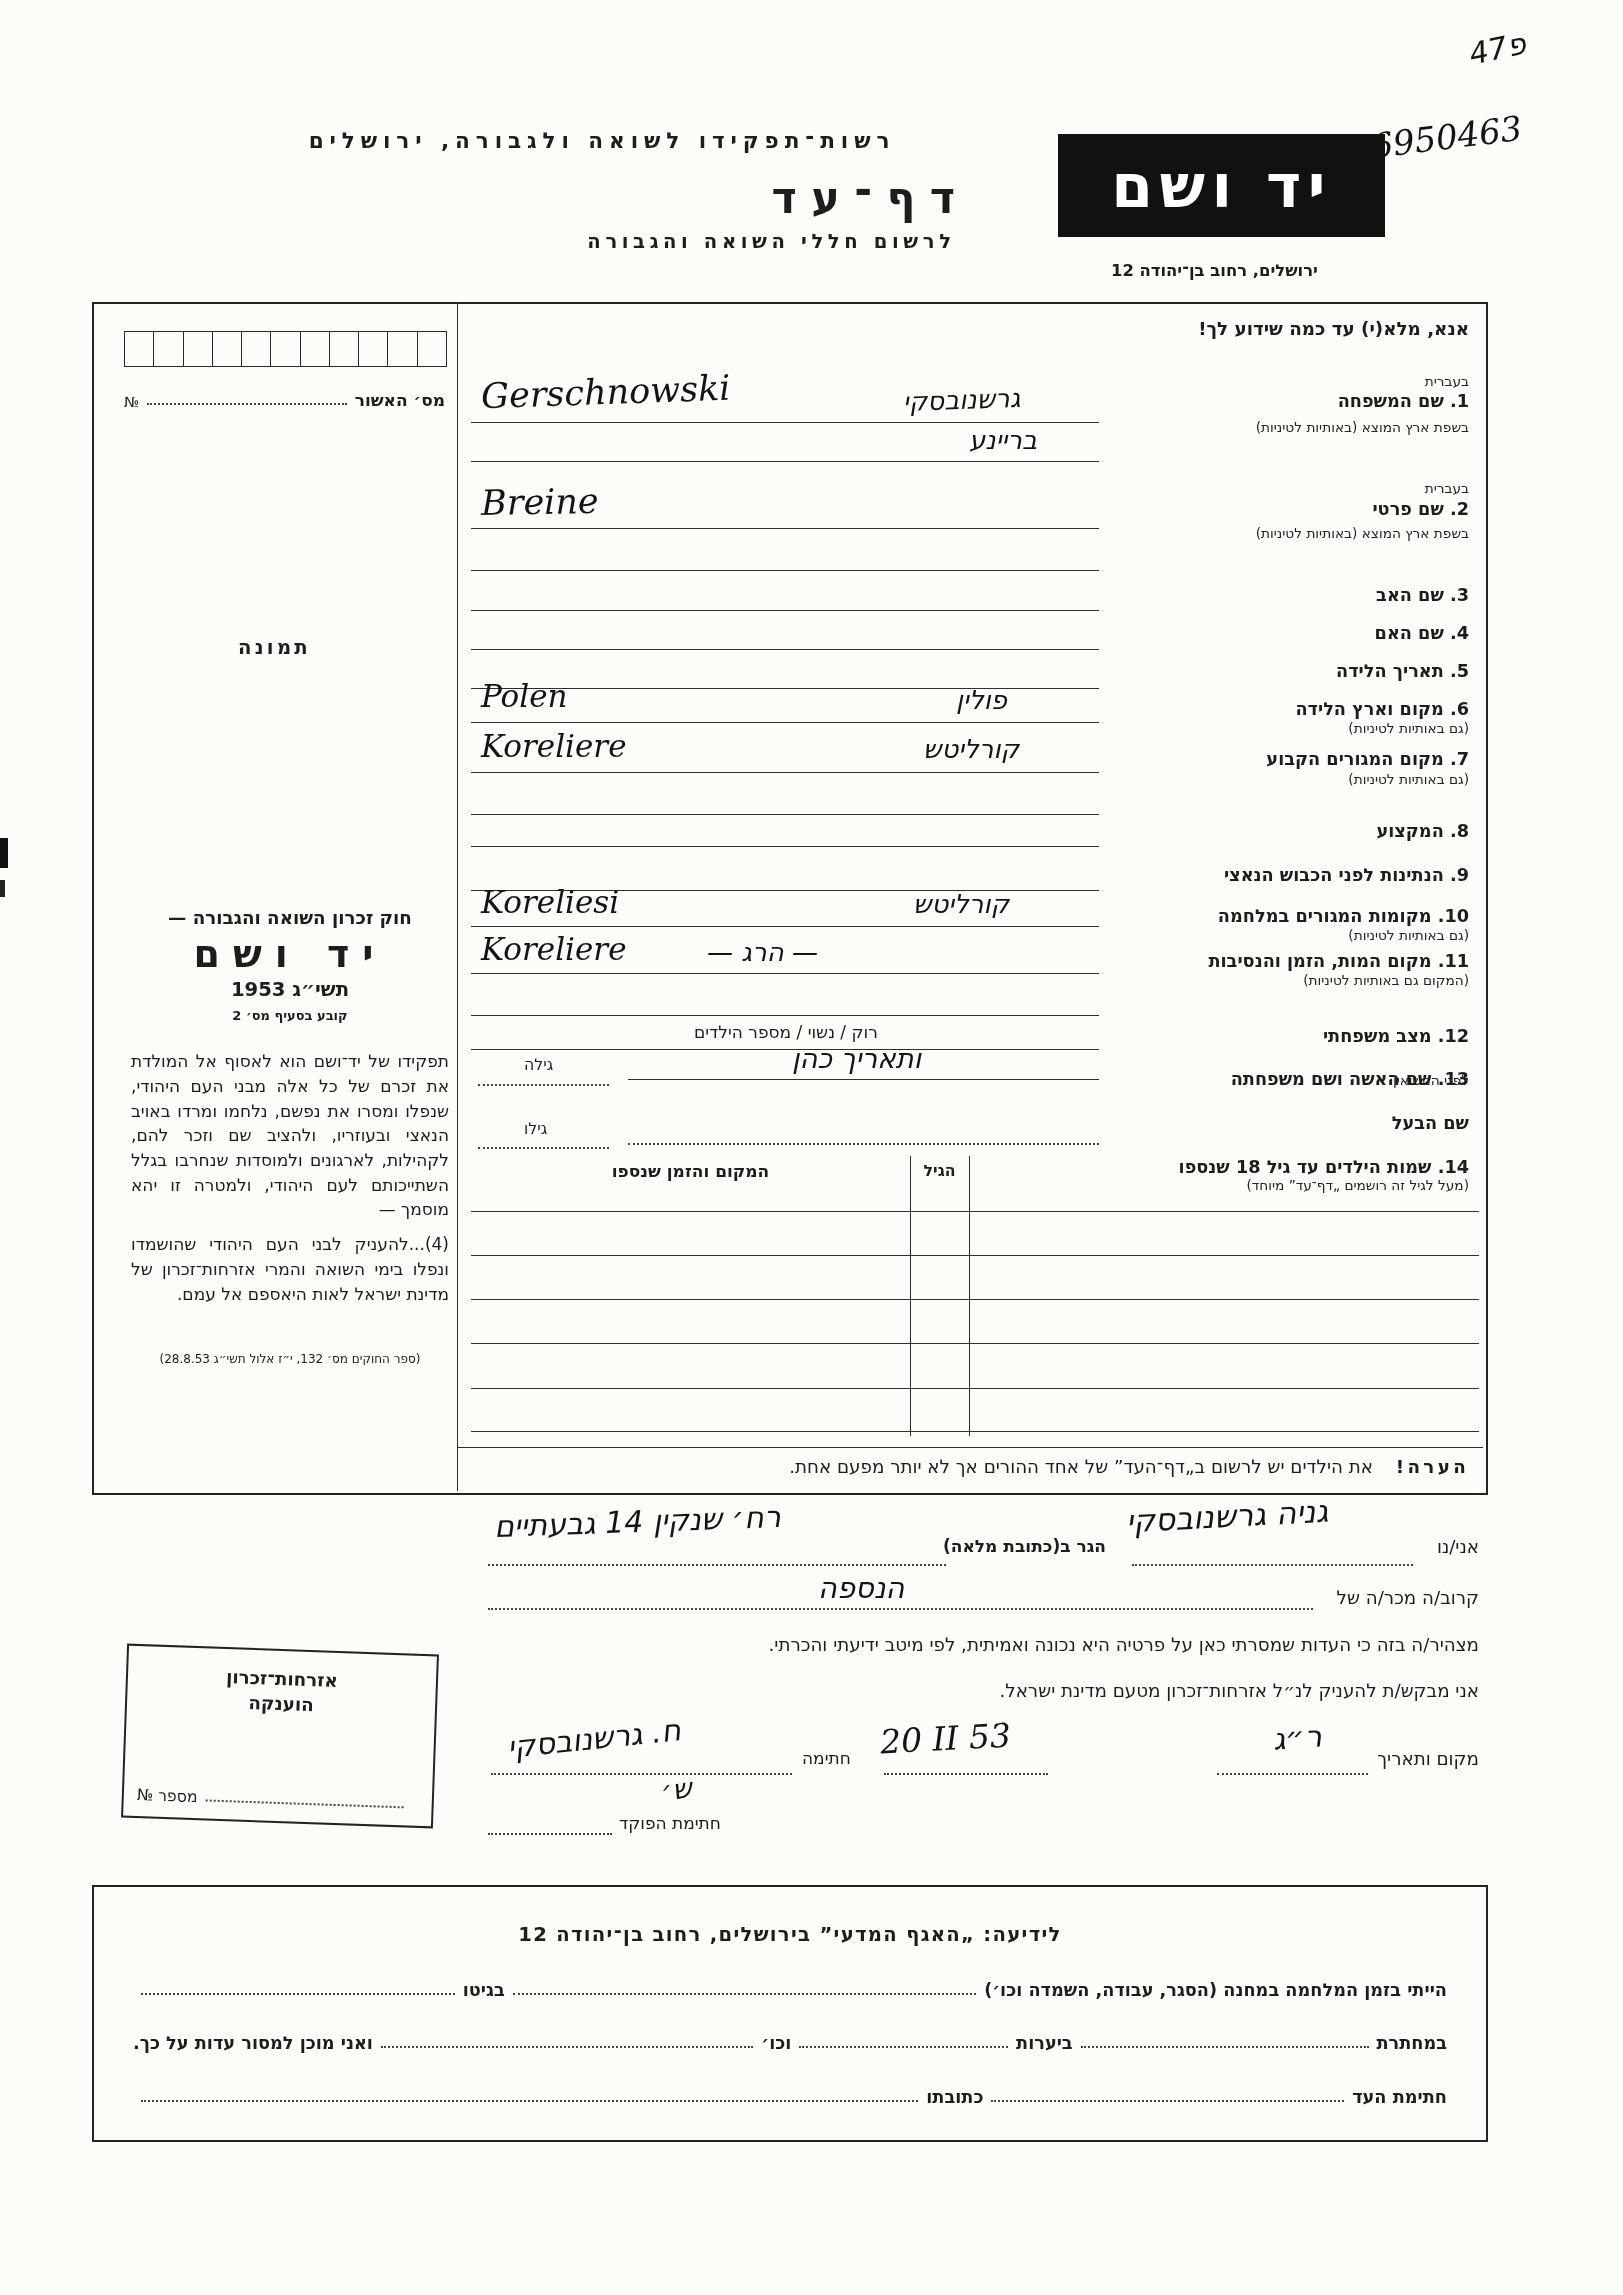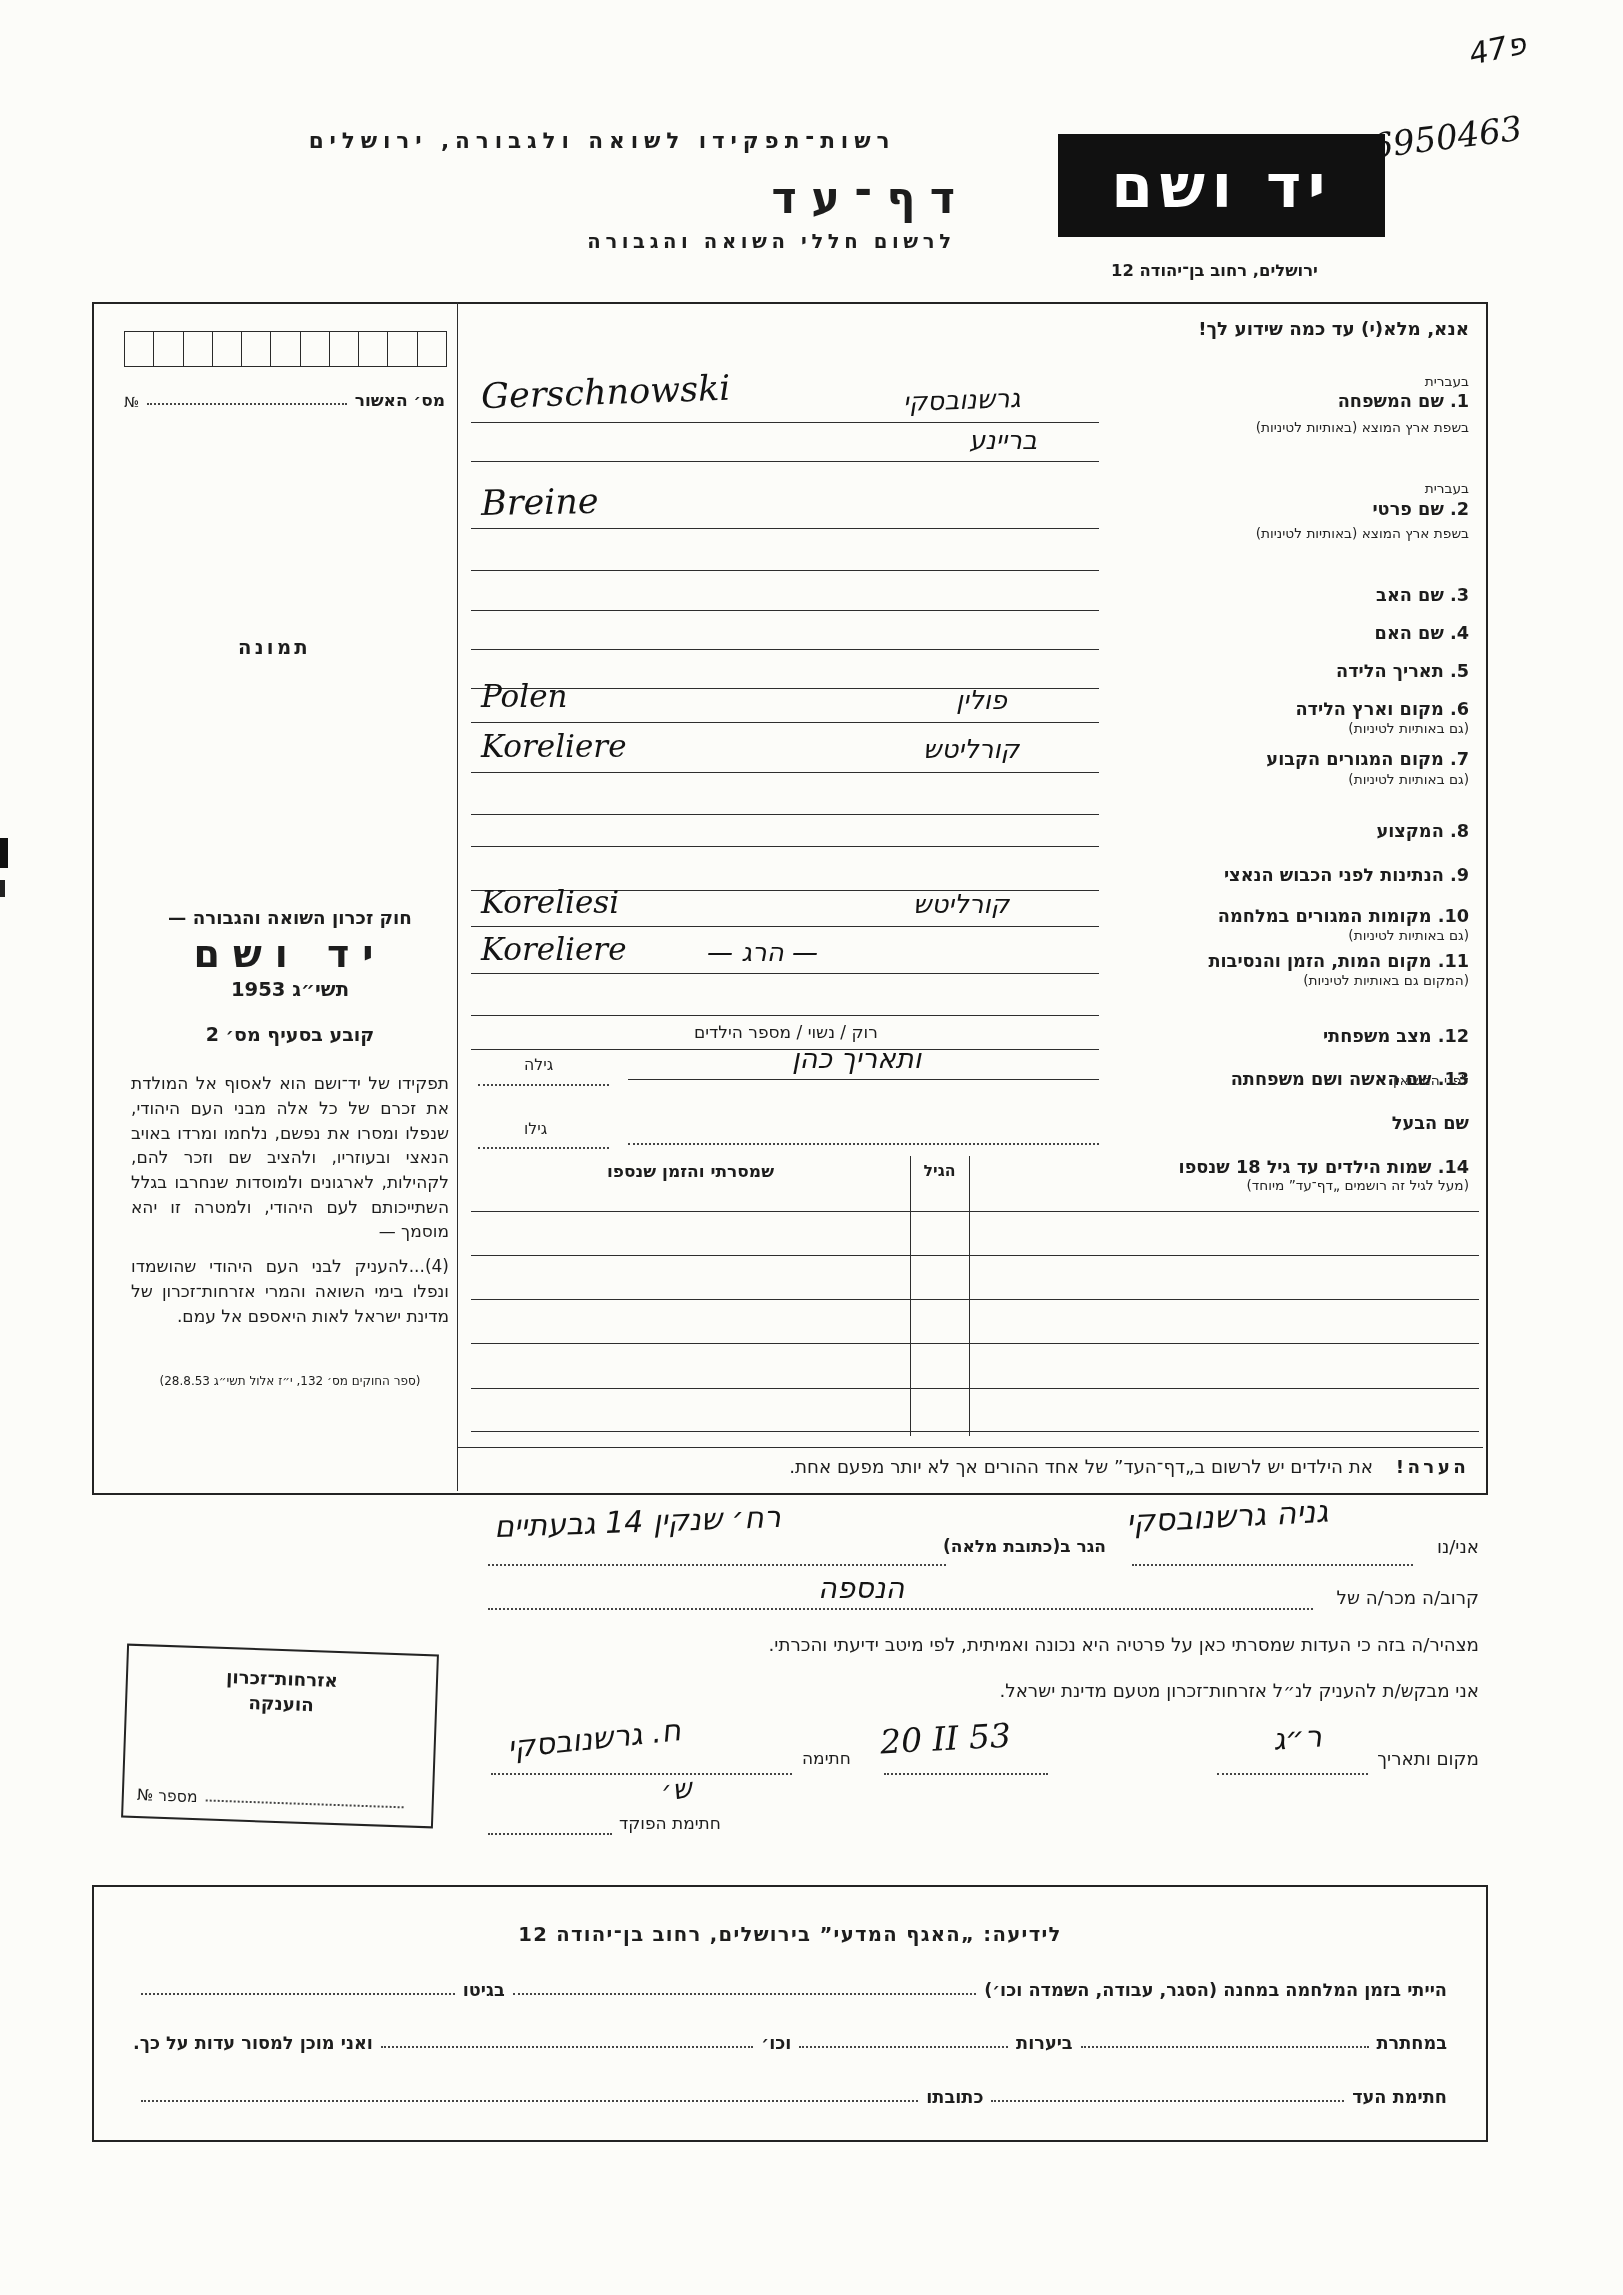--- a/index.html
+++ b/index.html
@@ -69,21 +69,21 @@
     <span class="fdots"></span>
     <span style="font-size:14.4px;">№</span>
   </div>
 
   <div class="abs b c" style="left:92px;top:636px;width:365px;font-size:19.6px;letter-spacing:3.3px;">תמונה</div>
 
   <div class="abs" style="left:131px;top:907px;width:318px;">
     <div class="b c" style="font-size:18.3px;">חוק זכרון השואה והגבורה —</div>
     <div class="b c" style="font-size:38px;letter-spacing:13px;margin-top:3.9px;">יד ושם</div>
     <div class="b c" style="font-size:19.6px;margin-top:2.6px;">תשי״ג 1953</div>
-    <div class="b c" style="font-size:19px;margin-top:22px;">קובע בסעיף מס׳ 2</div>
+    <div class="b c" style="font-size:13px;margin-top:7px;">קובע בסעיף מס׳ 2</div>
     <div class="lawtext" style="margin-top:26px;">תפקידו של יד־ושם הוא לאסוף אל המולדת את זכרם של כל אלה מבני העם היהודי, שנפלו ומסרו את נפשם, נלחמו ומרדו באויב הנאצי ובעוזריו, ולהציב שם וזכר להם, לקהילות, לארגונים ולמוסדות שנחרבו בגלל השתייכותם לעם היהודי, ולמטרה זו יהא מוסמך —</div>
     <div class="lawtext" style="margin-top:10.5px;">(4)...להעניק לבני העם היהודי שהושמדו ונפלו בימי השואה והמרי אזרחות־זכרון של מדינת ישראל לאות היאספם אל עמם.</div>
     <div class="c" style="font-size:12px;margin-top:46px;">(ספר החוקים מס׳ 132, י״ז אלול תשי״ג 28.8.53)</div>
   </div>
 
   <div class="abs sub" style="right:154px;top:373px;">בעברית</div>
   <div class="abs lbl" style="right:154px;top:391px;">1. שם המשפחה</div>
   <div class="abs sub" style="right:154px;top:419px;">בשפת ארץ המוצא (באותיות לטיניות)</div>
 
   <div class="abs sub" style="right:154px;top:480px;">בעברית</div>
@@ -138,21 +138,21 @@
   <div class="line" style="left:471px;top:772px;width:628px;"></div>
   <div class="line" style="left:471px;top:814px;width:628px;"></div>
   <div class="line" style="left:471px;top:846px;width:628px;"></div>
   <div class="line" style="left:471px;top:890px;width:628px;"></div>
   <div class="line" style="left:471px;top:926px;width:628px;"></div>
   <div class="line" style="left:471px;top:973px;width:628px;"></div>
   <div class="line" style="left:471px;top:1015px;width:628px;"></div>
   <div class="line" style="left:471px;top:1049px;width:628px;"></div>
   <div class="line" style="left:628px;top:1079px;width:471px;"></div>
 
-  <div class="abs b c" style="left:471px;top:1161px;width:439px;font-size:17px;">שמסרתי והזמן שנספו</div>
+  <div class="abs b c" style="left:471px;top:1161px;width:439px;font-size:17px;">המקום והזמן שנספו</div>
   <div class="abs b c" style="left:910px;top:1161px;width:59px;font-size:15.7px;">הגיל</div>
   <div class="vline" style="left:910px;top:1156px;height:280px;"></div>
   <div class="vline" style="left:969px;top:1156px;height:280px;"></div>
   <div class="line" style="left:471px;top:1211px;width:1008px;"></div>
   <div class="line" style="left:471px;top:1255px;width:1008px;"></div>
   <div class="line" style="left:471px;top:1299px;width:1008px;"></div>
   <div class="line" style="left:471px;top:1343px;width:1008px;"></div>
   <div class="line" style="left:471px;top:1388px;width:1008px;"></div>
   <div class="line" style="left:471px;top:1431px;width:1008px;"></div>
 

